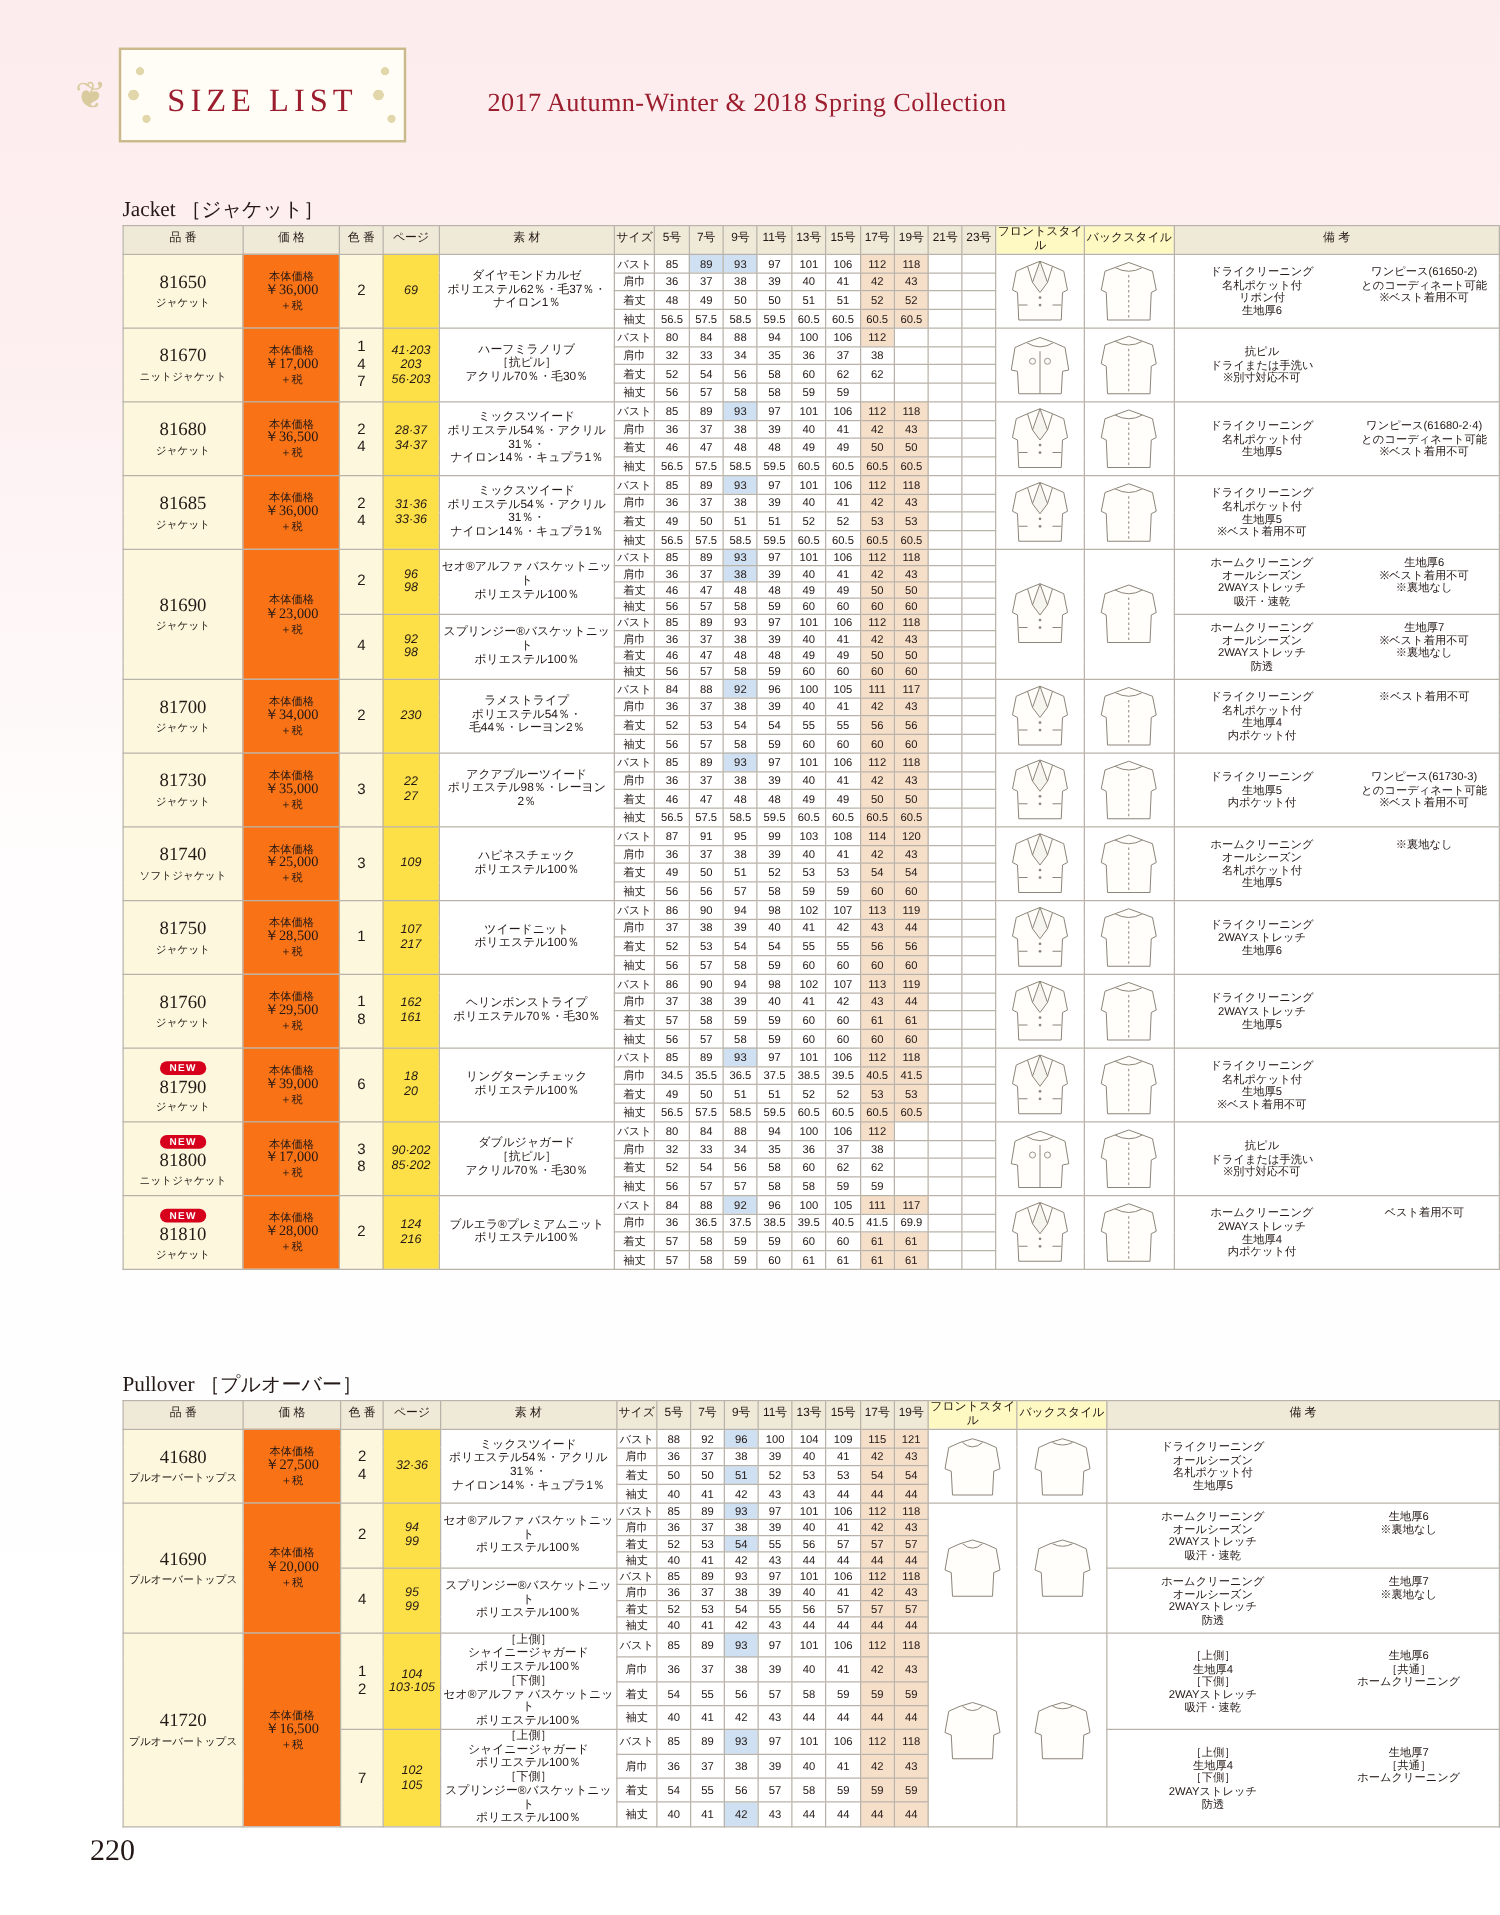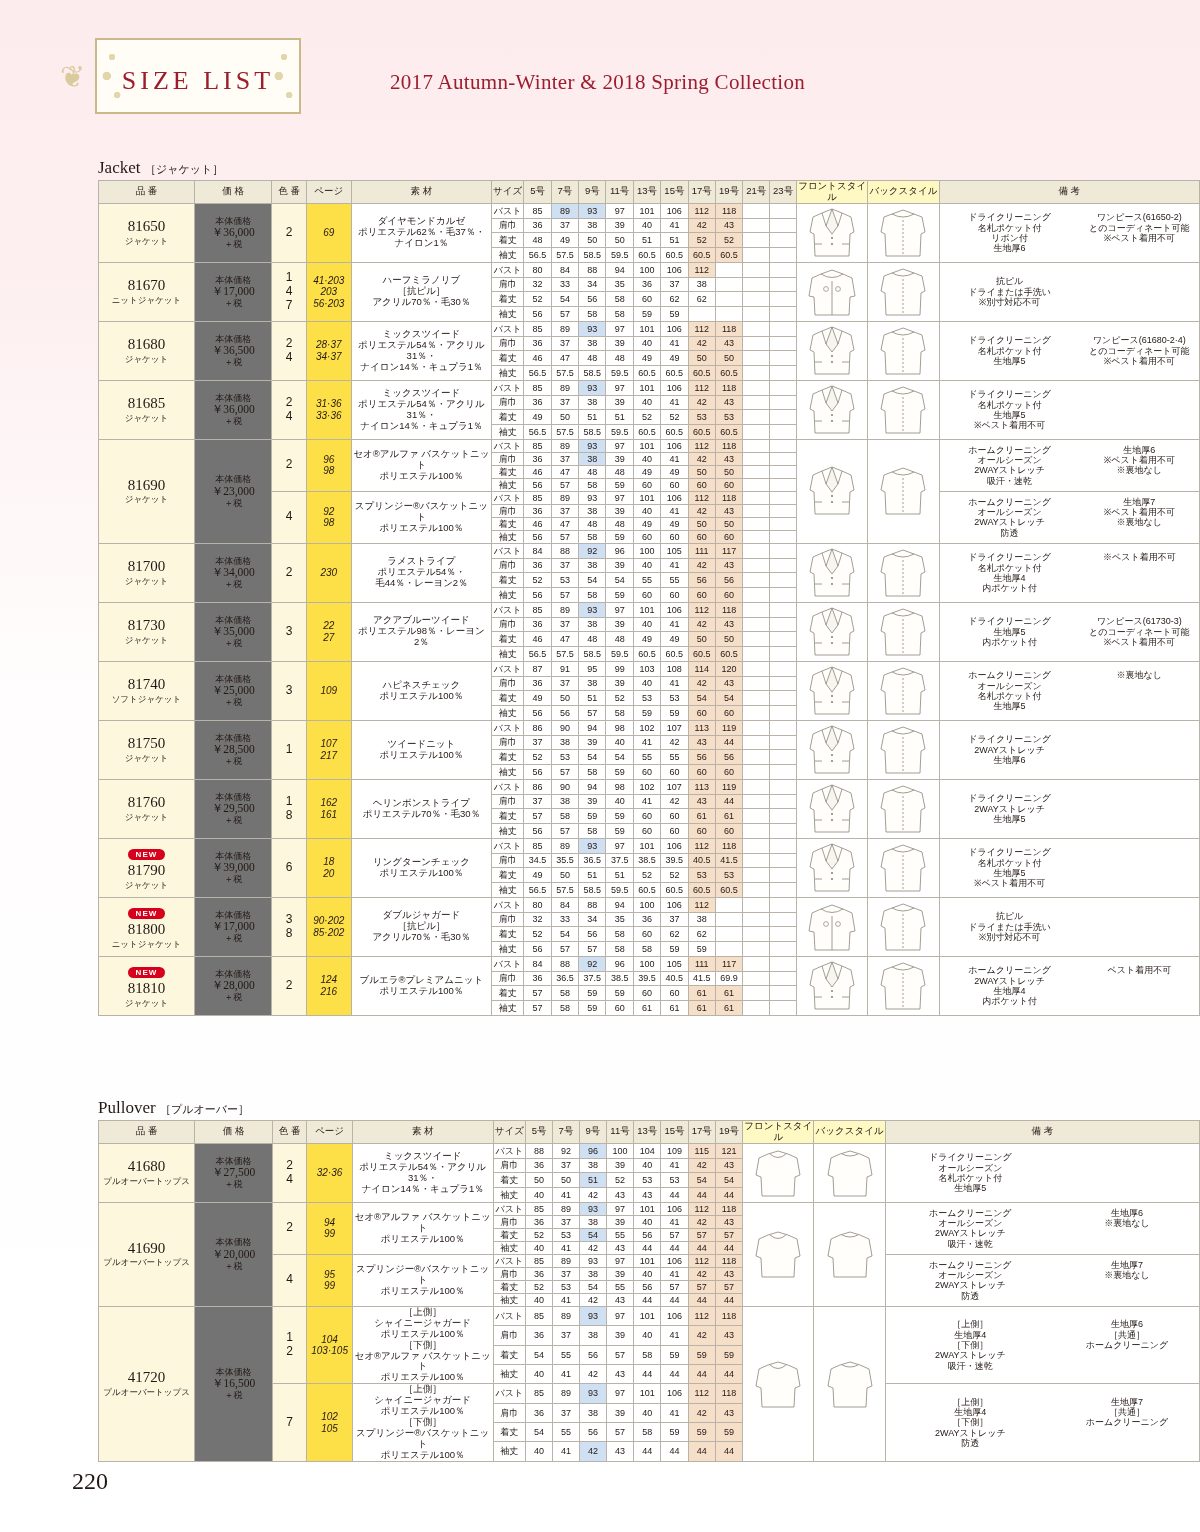--- a/index.html
+++ b/index.html
@@ -13,21 +13,21 @@
     overflow:hidden;
   }
   .page {
     position:absolute; inset:0;
     background:
       linear-gradient(180deg,#fdecee 0%, #fdeff0 18%, #fffdfd 45%, #ffffff 100%);
   }
   
   .header { position:absolute; left:0; top:0; width:1200px; height:145px; }
   .title-frame {
-    position:absolute; left:95px; top:38px; width:206px; height:76px;
+    position:absolute; left:95px; top:38px; width:230px; height:76px;
     border:2px solid #c9b98b;
     background:#fffdf6;
   }
   .title-frame:before, .title-frame:after {
     content:""; position:absolute; top:2px; bottom:2px; width:26px;
     background:
       radial-gradient(circle at 50% 22%, #e2d6ab 3px, transparent 3.5px),
       radial-gradient(circle at 30% 50%, #e2d6ab 4px, transparent 4.5px),
       radial-gradient(circle at 70% 78%, #e2d6ab 3px, transparent 3.5px);
   }
@@ -44,21 +44,21 @@
     position:absolute; left:390px; top:70px;
     font-family:"Liberation Serif", serif; font-size:21px; color:#9b1d2e;
     letter-spacing:.3px;
   }
 
   
   .sec-head {
     position:absolute; font-size:16px; color:#231815;
   }
   .sec-head .en { font-family:"Liberation Serif", serif; font-size:17px; }
-  .sec-head .jp { font-size:11px; }
+  .sec-head .jp { font-size:16px; }
 
   
   table.size {
     border-collapse:collapse;
     font-size:9px;
     table-layout:fixed;
     background:#fff;
   }
   table.size td, table.size th {
     border:1px solid #b9b2a8;
@@ -73,27 +73,27 @@
     height:17px;
     font-size:9.5px;
     color:#231815;
   }
   thead th.style-h { background:#fef9c3; }
   .code-cell {
     font-size:15px; font-family:"Liberation Serif", serif; font-weight:bold;
     color:#231815; line-height:1.15;
     background:#fdf7de;
   }
-  .code-cell .sub { font-size:8.5px; font-family:Liberation Mono, monospace; font-weight:normal; display:block; margin-top:2px;}
+  .code-cell .sub { font-size:8.5px; font-family:Liberation Sans, sans-serif; font-weight:normal; display:block; margin-top:2px;}
   .new-badge {
     display:inline-block; background:#d6001c; color:#fff; font-size:8px;
     border-radius:7px; padding:1px 8px; margin-bottom:2px; letter-spacing:1px;
     font-family:"Liberation Sans",sans-serif; font-weight:bold;
   }
-  .price-cell { font-size:9px; background:#737373; line-height:1.35; }
+  .price-cell { font-size:9px; background:#f97316; line-height:1.35; }
   .price-cell .big { font-size:11.5px; font-family:"Liberation Serif", serif; }
   .color-cell { font-size:12px; background:#fdf7de; line-height:1.5; }
   .page-cell { font-size:10px; background:#fde047; line-height:1.5;font-style:italic; }
   .mat-cell { font-size:9.5px; text-align:left; padding-left:6px; line-height:1.45; }
   .lbl { font-size:9px; width:30px; }
   .num { width:27px; height:13px; font-size:9px; }
   .hl-blue { background:#cfe0f2; }
   .hl-beige { background:#f6dfc9; }
   .remark { font-size:9px; text-align:left; padding:3px 5px; line-height:1.45; vertical-align:top; }
   .silhouette { background:#fff; }

